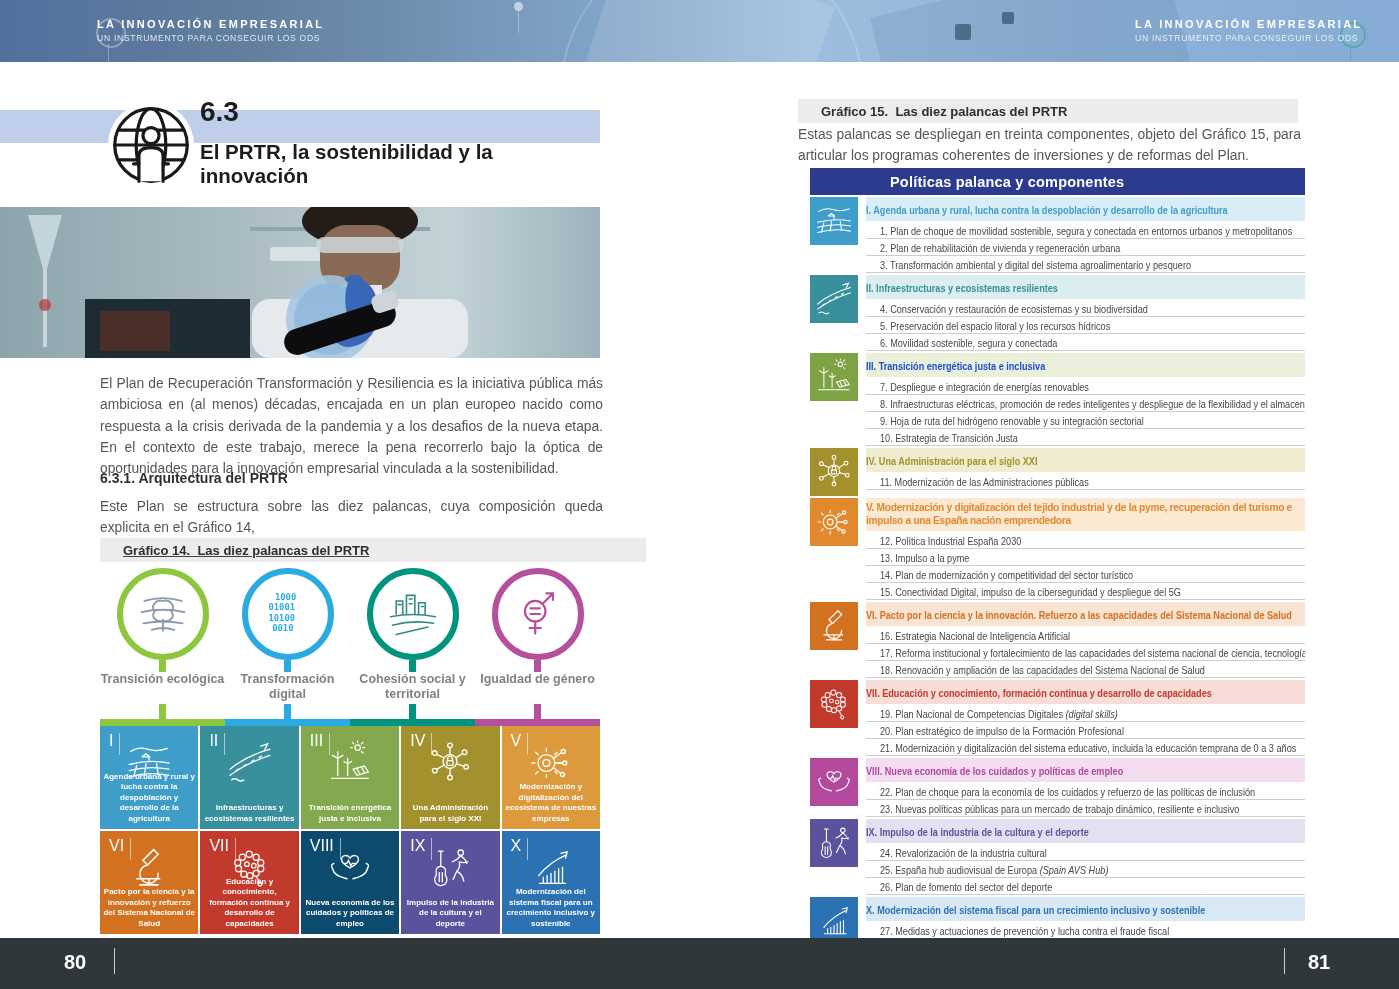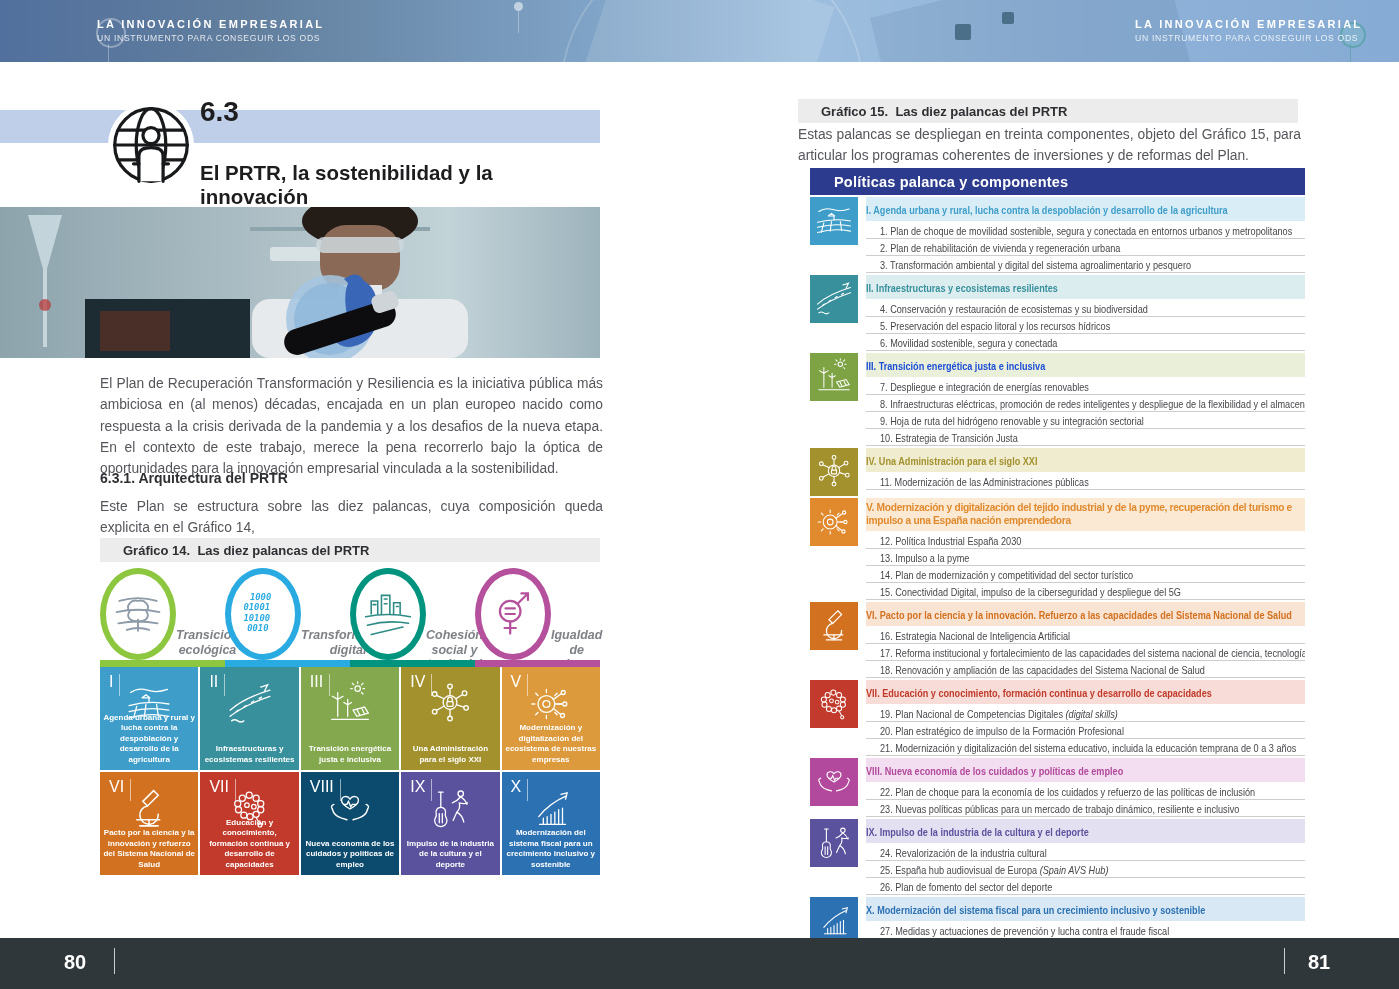--- a/index.html
+++ b/index.html
@@ -16,36 +16,36 @@
   .hgroup{position:absolute;top:18px;}
   .hgroup .htitle{font-size:11px;font-weight:bold;letter-spacing:2.3px;color:#fff;}
   .hgroup .hsub{font-size:8.6px;letter-spacing:.7px;color:rgba(255,255,255,.82);margin-top:3px;}
   
   .footbar{position:absolute;left:0;top:938px;width:1399px;height:51px;background:#30373b;}
   .footbar .pgnum{position:absolute;top:13px;font-size:20px;font-weight:bold;color:#fff;}
   .footbar .pgdiv{position:absolute;top:10px;width:1px;height:26px;background:rgba(255,255,255,.75);}
   
   .sec-band{position:absolute;left:0;top:110px;width:600px;height:33px;background:#bfcfea;}
   .sec-number{position:absolute;left:200px;top:96px;font-size:28px;font-weight:bold;color:#1d1d1f;}
-  .sec-title{position:absolute;left:200px;top:161px;width:400px;font-size:20.5px;font-weight:bold;color:#1d1d1f;}
+  .sec-title{position:absolute;left:200px;top:140px;width:400px;font-size:20.5px;font-weight:bold;color:#1d1d1f;}
   .sec-icon{position:absolute;left:108px;top:102px;width:86px;height:86px;background:#fff;border-radius:50%;}
   .photo{position:absolute;left:0;top:207px;width:600px;height:151px;overflow:hidden;}
   .body-text{position:absolute;left:100px;width:503px;font-size:13.8px;line-height:21.3px;
     color:#55565c;text-align:justify;}
   .p1{top:373px;}
   .subhead{position:absolute;left:100px;top:470px;font-size:14px;font-weight:bold;color:#2e2f33;}
   .p2{top:496px;}
   .caption-band{position:absolute;height:24px;background:#ececec;display:flex;align-items:center;}
   .caption-band span{font-size:13px;font-weight:bold;color:#2e2f33;padding-left:23px;white-space:pre;}
-  .g14{left:100px;top:538px;width:500px;}
+  .g14{left:100px;top:538px;width:546px;text-decoration:underline;}
   .g15{left:798px;top:99px;width:500px;}
   
   .palancas{position:absolute;left:100px;top:568px;width:500px;}
   .pillars-row{display:flex;}
-  .pillar{width:125px;display:flex;flex-direction:row;align-items:flex-end;font-style:italic;}
+  .pillar{width:125px;display:flex;flex-direction:column;align-items:center;}
   .p-circle{width:72px;height:72px;border:6px solid;border-radius:50%;background:#fff;
     display:flex;align-items:center;justify-content:center;padding:4px;box-sizing:content-box;}
   .p-circle svg{width:56px;height:56px;}
   .p-stem{width:7px;height:12px;}
   .p-label{height:32px;font-size:12.5px;font-weight:bold;color:#7e8186;text-align:center;line-height:1.16;}
   .p-stem2{width:7px;height:15px;}
   .color-bar{display:flex;height:7px;}
   .bar-seg{width:125px;height:7px;}
   .tiles{display:grid;grid-template-columns:repeat(5,1fr);gap:2px;margin-top:0;}
   .tile{position:relative;height:103px;color:#fff;overflow:hidden;}
@@ -54,21 +54,21 @@
   .t-div{width:1px;height:22px;background:rgba(255,255,255,.55);}
   .t-icon{position:absolute;top:14px;left:0;right:0;display:flex;justify-content:center;}
   .t-icon svg{width:46px;height:46px;}
   .t-label{position:absolute;bottom:5px;left:3px;right:3px;font-size:8px;font-weight:bold;
     text-align:center;line-height:1.3;}
   
   .intro-right{position:absolute;left:798px;top:125px;width:503px;font-size:13.8px;line-height:20.5px;
     color:#55565c;text-align:justify;}
   .ptable{position:absolute;left:810px;top:168px;width:495px;}
   .ptable-header{height:27px;color:#fff;display:flex;align-items:center;margin-bottom:2px;}
-  .ptable-header span{padding-left:24px;font-size:14.5px;font-weight:bold;letter-spacing:.2px;}
+  .ptable-header span{padding-left:80px;font-size:14.5px;font-weight:bold;letter-spacing:.2px;}
   .section{display:flex;margin-bottom:2px;}
   .sec-ic{flex:0 0 48px;height:48px;margin-right:8px;display:flex;align-items:center;justify-content:center;}
   .sec-ic svg{width:38px;height:38px;}
   .sec-body{flex:1;min-width:0;}
   .sec-title-row{min-height:13px;padding:3px 0;margin-bottom:1px;overflow:hidden;}
   .sec-title-in{display:inline-block;font-size:10.6px;font-weight:bold;line-height:13px;
     transform:scaleX(.86);transform-origin:0 50%;white-space:nowrap;}
   .sec-title-in.wrap{white-space:normal;transform:none;font-size:10.2px;letter-spacing:-.3px;}
   .item{height:17px;line-height:16px;border-bottom:1px solid #cdcdcd;padding-left:14px;
     overflow:hidden;white-space:nowrap;color:#46474b;box-sizing:border-box;}

